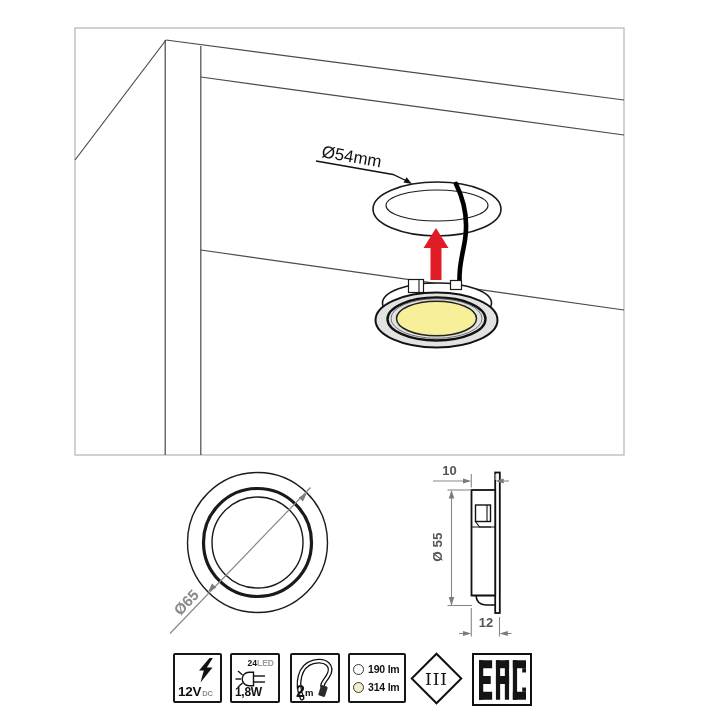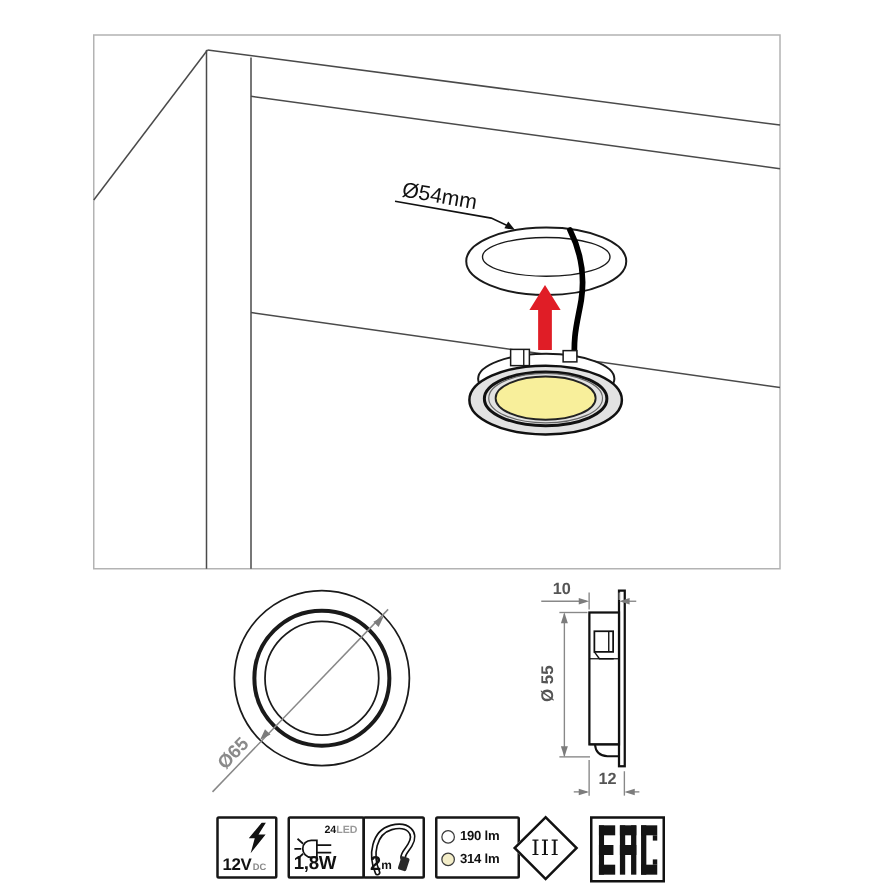--- a/index.html
+++ b/index.html
@@ -3,29 +3,29 @@
 <meta charset="utf-8">
 <style>
   html,body{margin:0;padding:0;background:#fff;}
   .canvas{position:relative;width:712px;height:712px;background:#fff;overflow:hidden;
           font-family:"Liberation Sans",sans-serif;color:#111;}
   .drawing{position:absolute;left:0;top:0;width:712px;height:712px;}
   
   .specbox{position:absolute;top:653px;height:50px;border:2px solid #161616;background:#fff;
            box-sizing:border-box;border-radius:2px;}
   .b-volt{left:173px;width:49px;}
-  .b-power{left:230px;width:62px;}
+  .b-power{left:230px;width:50px;}
   .b-cable{left:290px;width:50px;}
-  .b-lumen{left:348px;width:68px;display:flex;flex-direction:column;justify-content:space-evenly;padding:2px 3px;}
+  .b-lumen{left:348px;width:58px;display:flex;flex-direction:column;justify-content:space-evenly;padding:2px 3px;}
   .volt-text{position:absolute;left:3px;bottom:2px;display:flex;align-items:flex-end;justify-content:space-between;}
   .volt-val{font-size:13.5px;font-weight:800;letter-spacing:-.3px;}
   .volt-unit{font-size:7.5px;font-weight:700;color:#8a8a8a;margin-left:1px;padding-bottom:1px;margin-top:22px;}
   .led-count{position:absolute;top:3px;right:4px;font-size:8.5px;font-weight:800;}
   .led-count .lbl{color:#9a9a9a;font-weight:700;}
-  .power-val{position:absolute;left:3px;bottom:2px;font-size:15px;font-weight:800;letter-spacing:-.3px;}
+  .power-val{position:absolute;left:3px;bottom:2px;font-size:12px;font-weight:800;letter-spacing:-.3px;}
   .cable-len{position:absolute;left:4px;bottom:2px;display:flex;align-items:flex-end;}
   .cable-val{font-size:16px;font-weight:800;line-height:14px;}
   .cable-unit{font-size:9.5px;font-weight:800;padding-bottom:1px;}
   .lumrow{display:flex;align-items:center;gap:4px;}
   .dot{width:11px;height:11px;border:1.6px solid #3a3a3a;border-radius:50%;box-sizing:border-box;flex:0 0 auto;}
   .dot-cool{background:#fff;}
   .dot-warm{background:#f3edc8;}
   .lumlabel{font-size:10.5px;font-weight:800;letter-spacing:-.2px;white-space:nowrap;}
   .diamond{position:absolute;left:418px;top:660px;width:37px;height:37px;border:2px solid #111;
            box-sizing:border-box;background:#fff;transform:rotate(45deg);}

